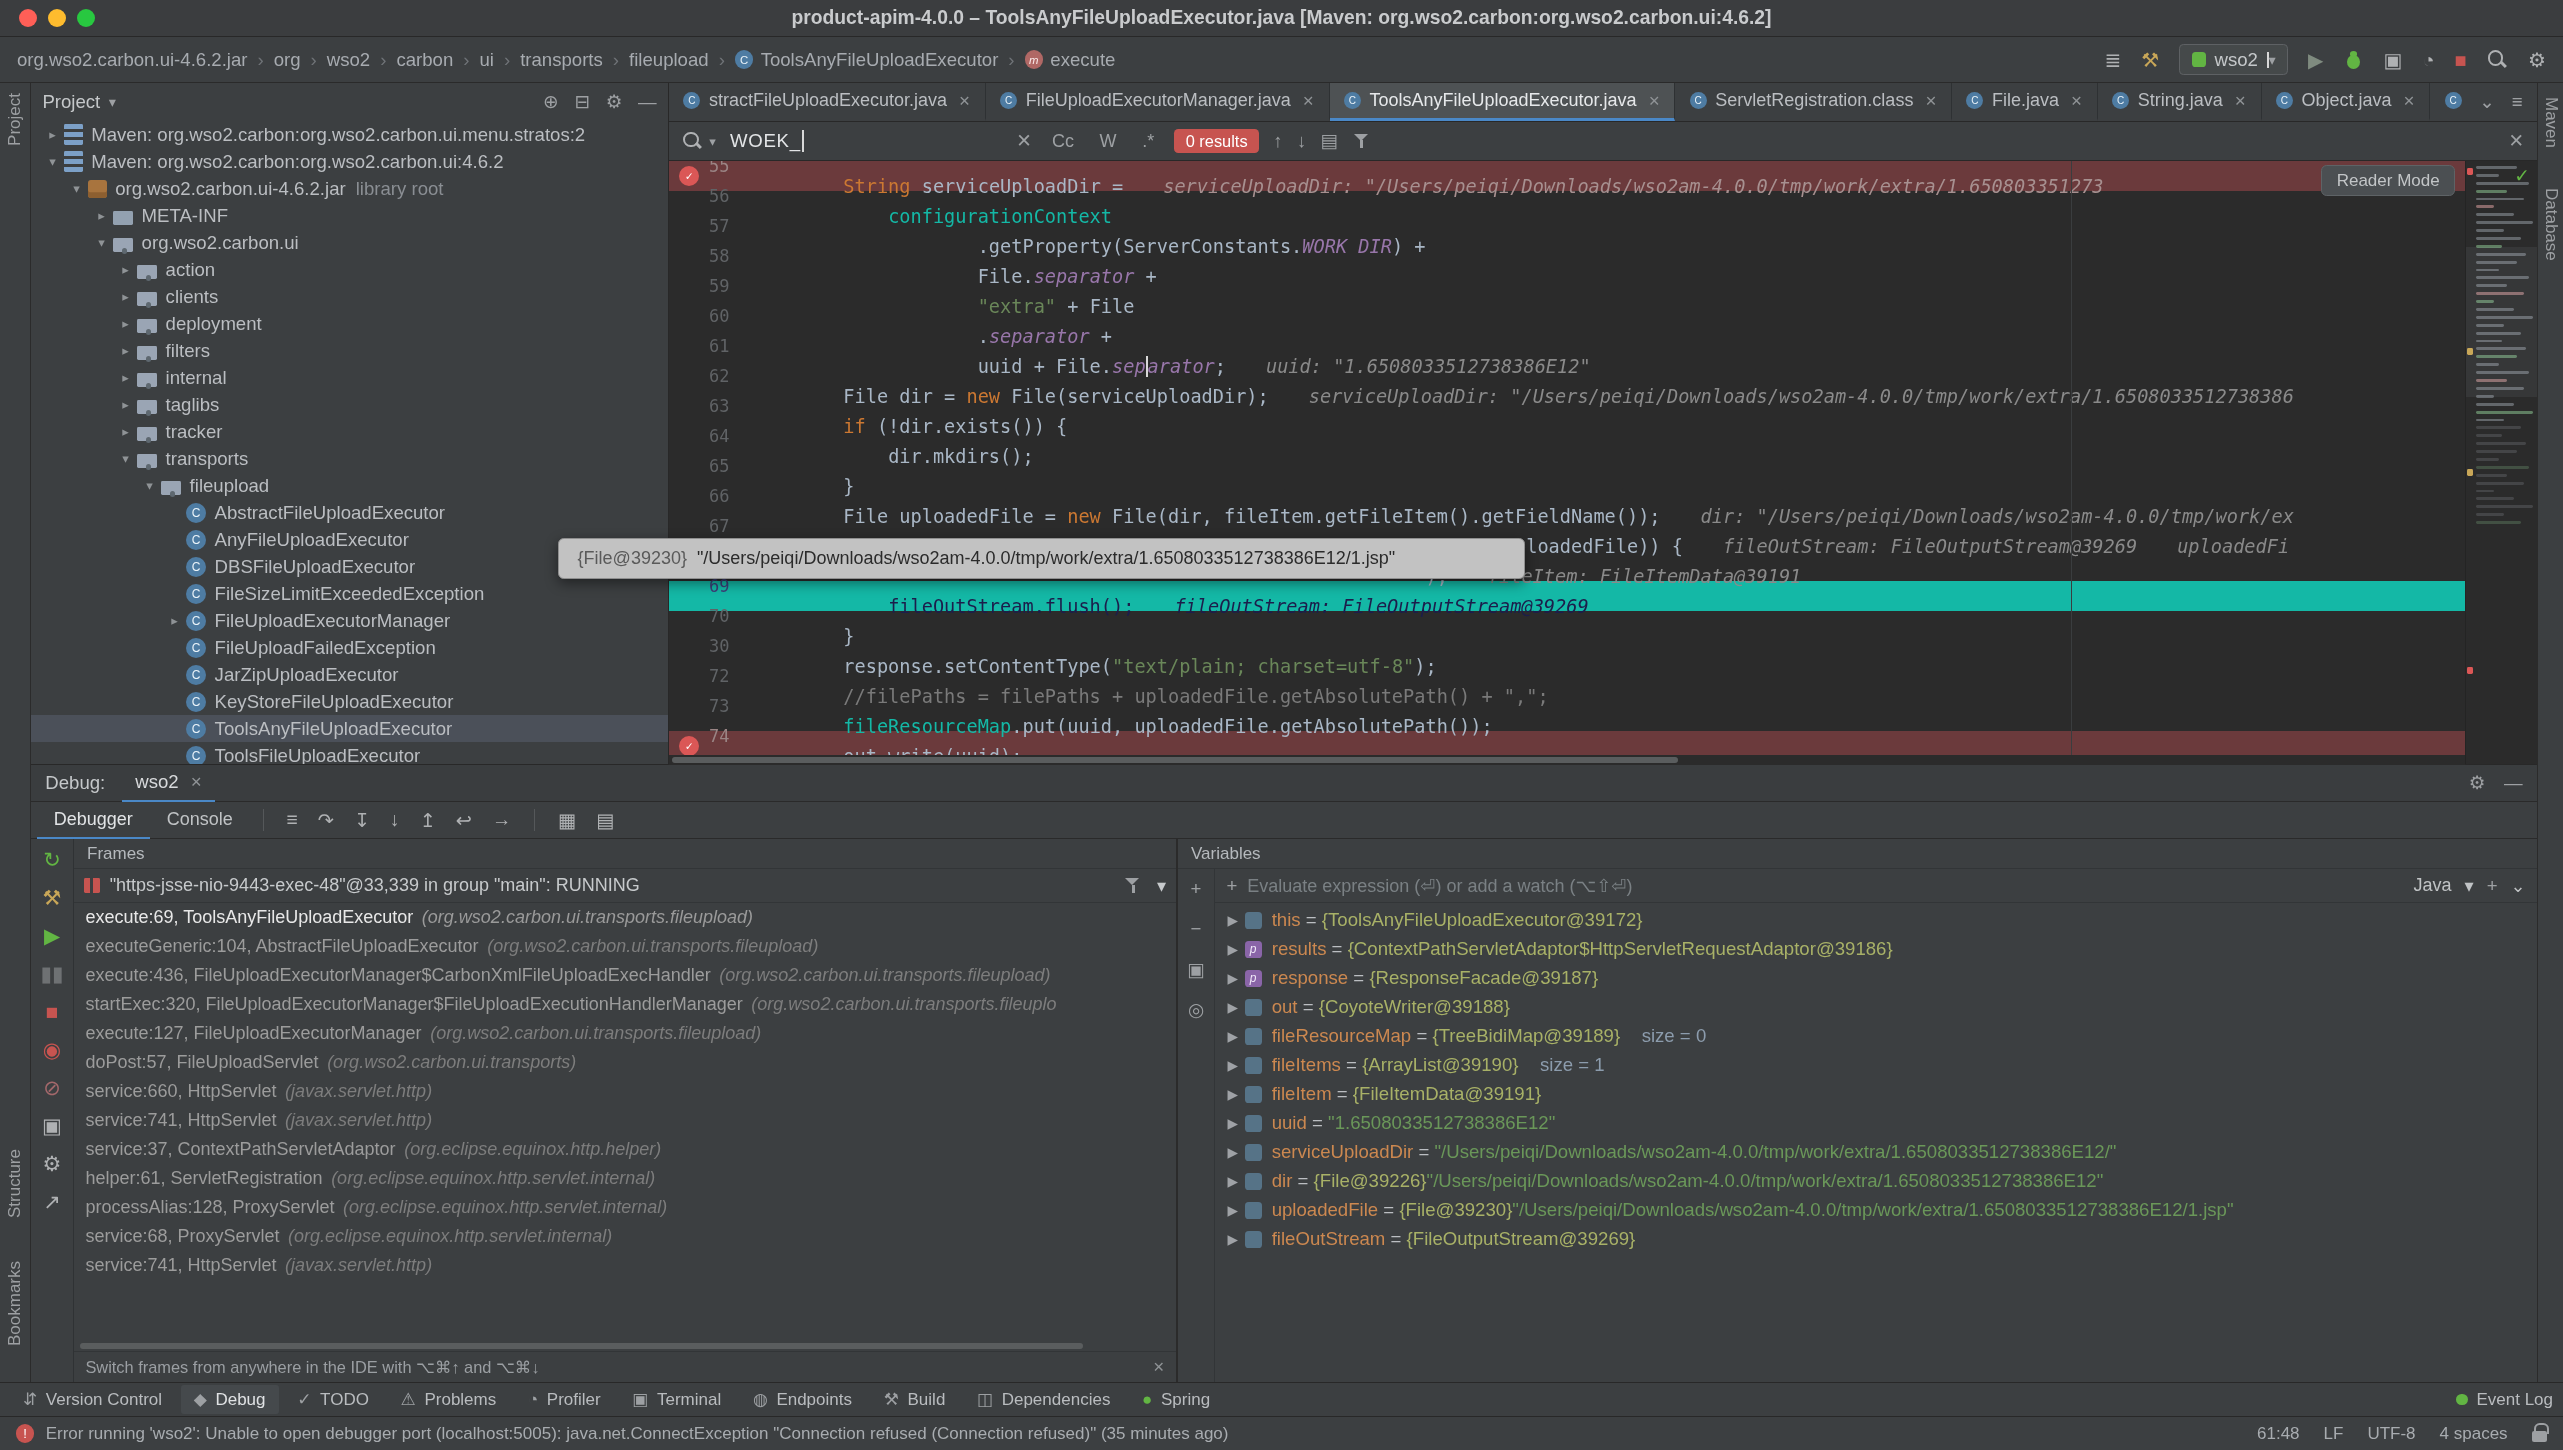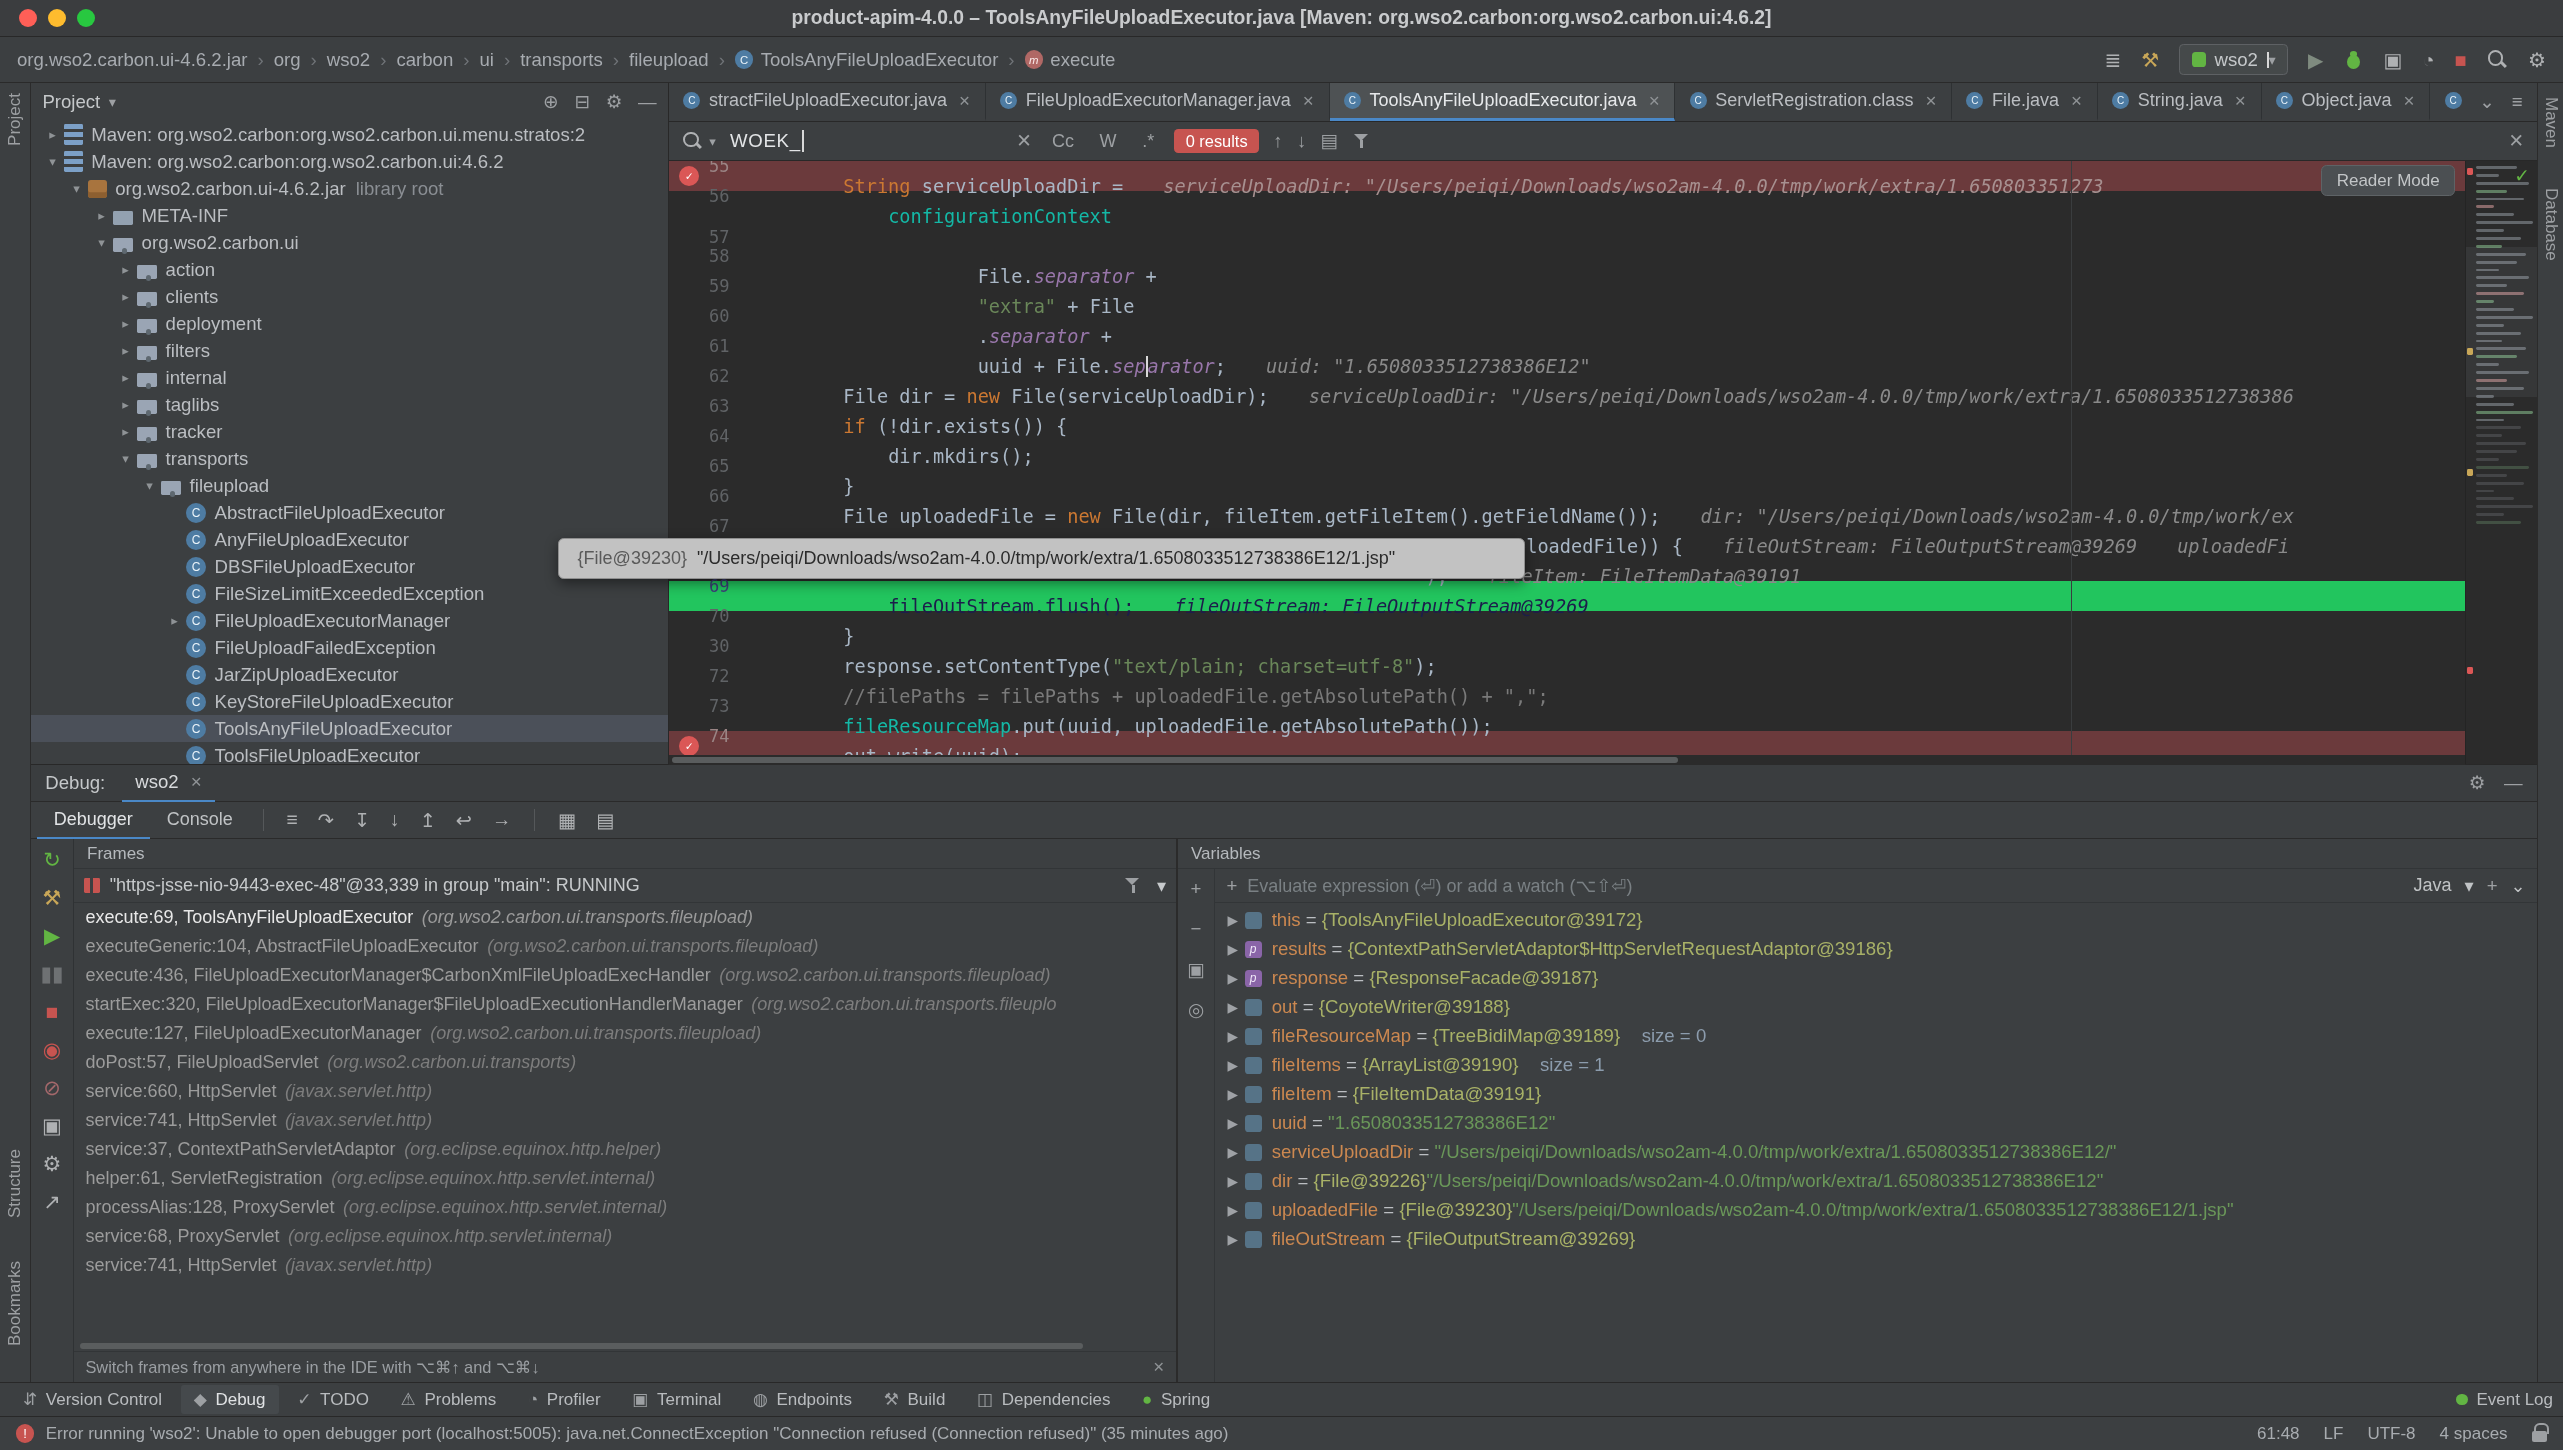--- a/index.html
+++ b/index.html
@@ -98,21 +98,21 @@
   .i-funnel::after{content:"";position:absolute;left:7.9px;top:8.6px;width:2.9px;height:7.9px;background:#9DA0A3}
   .small-caret{color:#9DA0A3;font-size:13px;margin-left:-8.6px}
 
   
   #codearea{flex:1;display:flex;min-height:0}
   #codewrap{flex:1;min-width:0;position:relative;display:flex;flex-direction:column}
   #code{height:594px;flex:none;overflow:hidden;position:relative;font-family:"DejaVu Sans Mono",monospace;font-size:18.6px}
   .guide{position:absolute;top:0;bottom:0;left:1402px;width:0.7px;background:#3A3D3F}
   .line{height:30px;display:flex;align-items:center;white-space:nowrap}
   .line.bp{background:#6B3A3C}
-  .line.exec{background:#22c55e}
+  .line.exec{background:#14b8a6}
   .lico{width:40px;flex:none;display:flex;align-items:center;justify-content:center}
   .bpdot{width:20px;height:20px;border-radius:50%;background:#DB5756;color:#FFF;font-size:12px;
     display:inline-flex;align-items:center;justify-content:center}
   .lnum{width:59px;flex:none;text-align:right;padding-right:18.6px;color:#606366;font-size:17px}
   .line.bp .lnum{color:#9A8484}
   .lcode{flex:1;min-width:0;overflow:hidden;display:flex;align-items:center}
   .lcode span{white-space:pre}
   .p{color:#A9B7C6}.k{color:#CC7832}.s{color:#6A8759}.c{color:#7A7A7A}
   .f{color:#14b8a6}.fs{color:#9876AA;font-style:italic}
   .caret{border-left:2.1px solid #D8D8D8}
@@ -524,21 +524,26 @@
                   </div>
                   <div class="line">
                     <span class="lico"></span>
                     <div class="lrest"><span class="lnum">56</span><span class="lcode">
                         <span class="p">                </span>
                         <span class="f">configurationContext</span>
                       </span></div>
                   </div>
                   <div class="line">
                     <span class="lico"></span>
-                    <div class="lrest"><span class="lnum">57</span></div>
+                    <div class="lrest"><span class="lnum">57</span><span class="lcode">
+                        <span class="p">                        </span>
+                        <span class="p">.getProperty(ServerConstants.</span>
+                        <span class="fs">WORK_DIR</span>
+                        <span class="p">) +</span>
+                      </span></div>
                   </div>
                   <div class="line">
                     <span class="lico"></span>
                     <div class="lrest"><span class="lnum">58</span><span class="lcode">
                         <span class="p">                        </span>
                         <span class="p">File.</span>
                         <span class="fs">separator</span>
                         <span class="p"> +</span>
                       </span></div>
                   </div>

